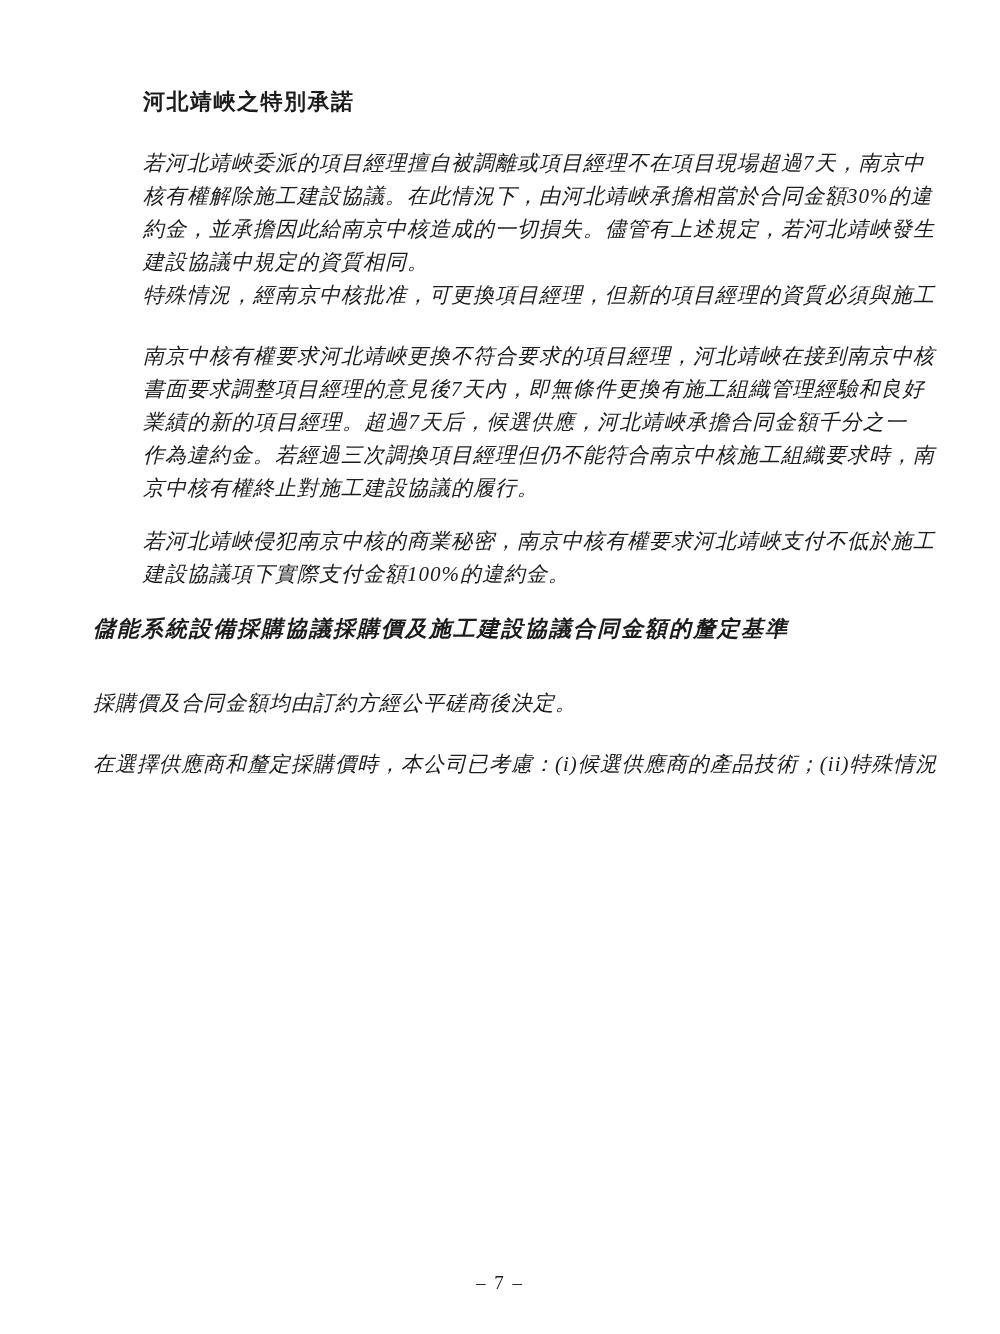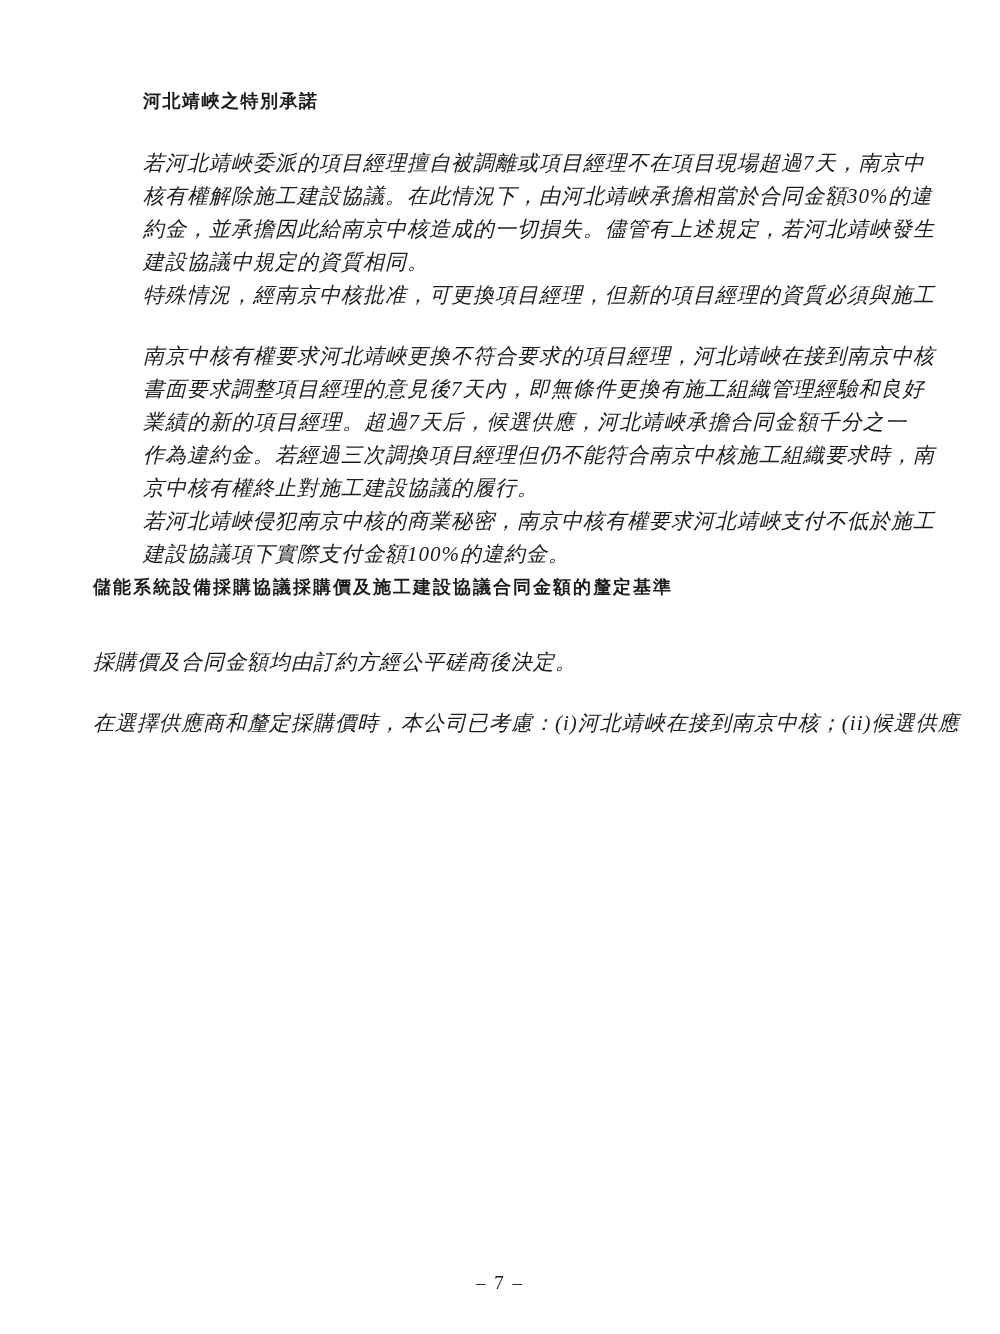--- a/index.html
+++ b/index.html
@@ -19,40 +19,42 @@
     line-height: 33px;
   }
   .content {
     position: absolute;
     top: 85px;
     left: 93px;
     right: 93px;
   }
   .heading {
     margin: 0;
-    font-size: 18px;
+    font-size: 22px;
     font-weight: bold;
     line-height: 33px;
   }
   .heading-1 {
     margin-left: 50px;
     letter-spacing: 1.5px;
   }
   .heading-2 {
+    margin-top: 21px;
     letter-spacing: 2px;
+    font-style: italic;
   }
   .paragraphs-1 {
     margin-left: 50px;
   }
   .para {
     margin: 0;
   }
   .paragraphs-1 .para:nth-child(1) { margin-top: 29px; }
   .paragraphs-1 .para:nth-child(2) { margin-top: 28px; }
-  .paragraphs-1 .para:nth-child(3) { }
+  .paragraphs-1 .para:nth-child(3) { margin-top: 20px; }
   .paragraphs-2 .para:nth-child(1) { margin-top: 42px; }
   .paragraphs-2 .para:nth-child(2) { margin-top: 28px; }
   .line {
     text-align: justify;
     text-align-last: justify;
     letter-spacing: 1px;
     white-space: nowrap;
     font-style: italic;
   }
   .line.last {
@@ -98,20 +100,20 @@
         </div>
       </div>
 
     <h2 class="heading heading-2">儲能系統設備採購協議採購價及施工建設協議合同金額的釐定基準</h2>
 
     <div class="paragraphs paragraphs-2">
         <div class="para">
           <div class="line last">採購價及合同金額均由訂約方經公平磋商後決定。</div>
         </div>
         <div class="para">
-          <div class="line">在選擇供應商和釐定採購價時，本公司已考慮：(i)河北靖峽在接到南京中核；(ii)候選供應</div>
+          <div class="line">在選擇供應商和釐定採購價時，本公司已考慮：(i)候選供應商的產品技術；(ii)特殊情況</div>
         </div>
       </div>
 
   </div>
 
   <div class="footer">– 7 –</div>
 </div>
 
 </body></html>

